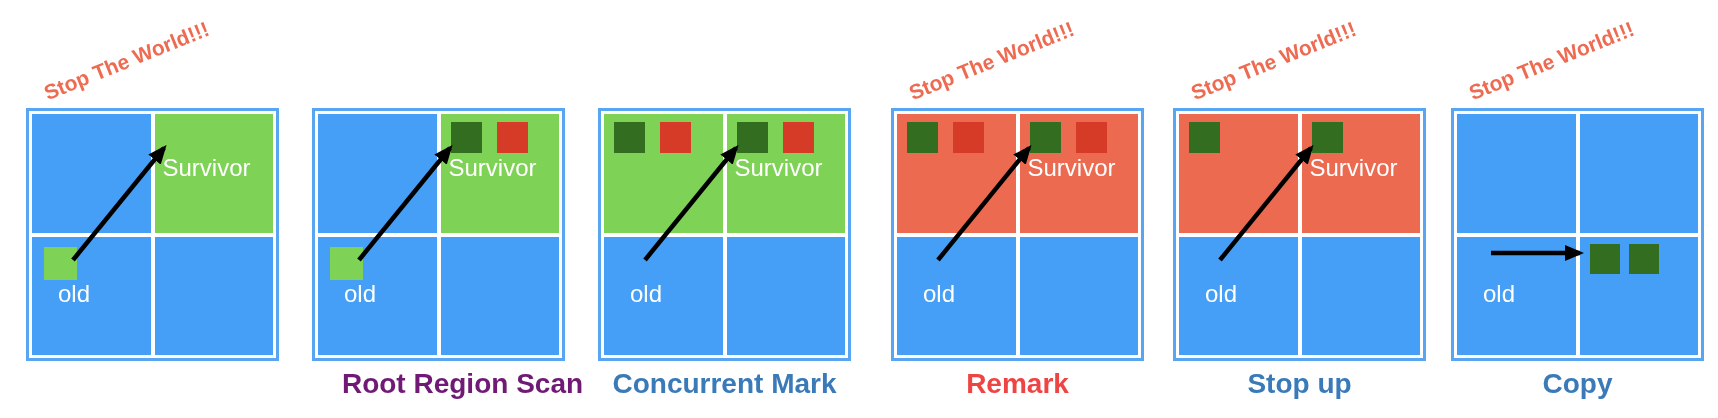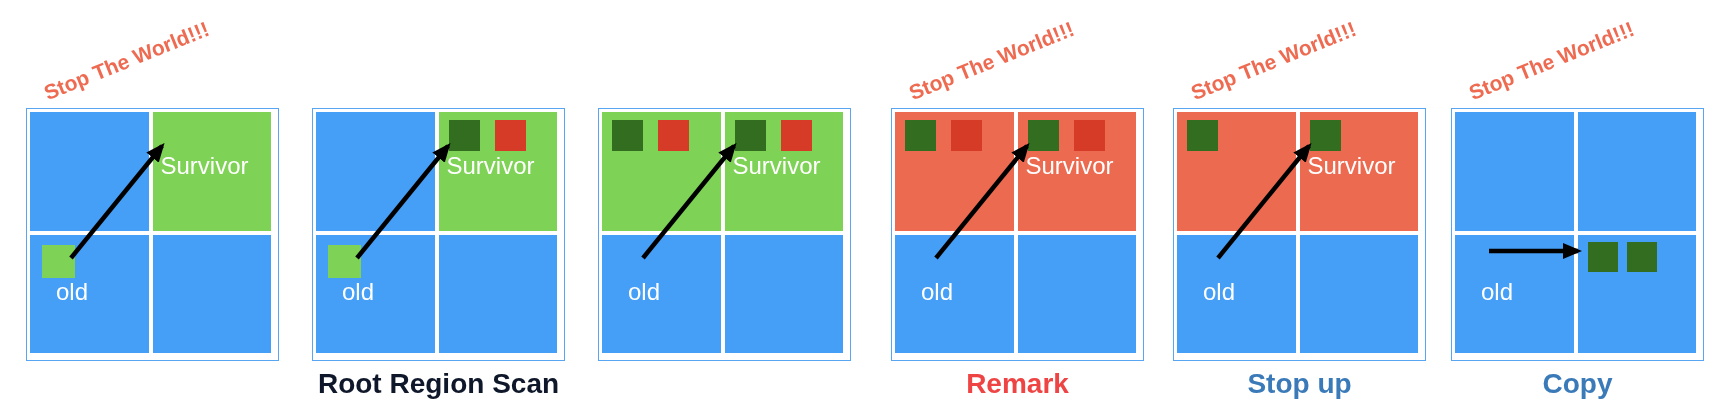--- a/index.html
+++ b/index.html
@@ -32,21 +32,21 @@
     transform: rotate(-22deg);
     transform-origin: left bottom;
   }
   .box {
     position: absolute;
     left: 0;
     top: 108px;
     width: 253px;
     height: 253px;
     background: #ffffff;
-    border: 1px solid #0f172a;
+    border: 3px solid #0f172a;
     padding: 3px;
   }
   .grid {
     position: relative;
     width: 241px;
     height: 241px;
     display: grid;
     grid-template-columns: 1fr 1fr;
     grid-template-rows: 1fr 1fr;
     gap: 4px;
@@ -142,21 +142,21 @@
         </div>
         <svg class="arrow-svg" viewBox="0 0 253 253">
           <defs>
             <marker id="ah1" markerUnits="userSpaceOnUse" markerWidth="20" markerHeight="16" refX="15" refY="8" orient="auto">
               <polygon points="0 0, 19 8, 0 16" fill="#000000"></polygon>
             </marker>
           </defs>
           <line x1="47" y1="152" x2="138" y2="40" stroke="#000000" stroke-width="4.5" marker-end="url(#ah1)"></line>
         </svg>
       </div>
-      <div class="panel-title" style="color: #0f172a;">Root Region Scan</div>
+      <div class="panel-title" style="color: #701a75; margin-left: 24px;">Root Region Scan</div>
     </div>
     <div class="panel" style="left: 598px;">
       <div class="box" style="border-color: rgb(88, 166, 242);">
         <div class="grid">
           <div class="cell" style="background: rgb(126, 210, 85);">
             <div class="sq pos0" style="background: rgb(51, 110, 32);"></div>
             <div class="sq pos1" style="background: rgb(214, 59, 40);"></div>
           </div>
           <div class="cell" style="background: rgb(126, 210, 85);">
             <div class="sq pos0" style="background: rgb(51, 110, 32);"></div>
@@ -170,20 +170,21 @@
         </div>
         <svg class="arrow-svg" viewBox="0 0 253 253">
           <defs>
             <marker id="ah2" markerUnits="userSpaceOnUse" markerWidth="20" markerHeight="16" refX="15" refY="8" orient="auto">
               <polygon points="0 0, 19 8, 0 16" fill="#000000"></polygon>
             </marker>
           </defs>
           <line x1="47" y1="152" x2="138" y2="40" stroke="#000000" stroke-width="4.5" marker-end="url(#ah2)"></line>
         </svg>
       </div>
+      <div class="panel-title" style="color: rgb(58, 122, 184);">Concurrent Mark</div>
     </div>
     <div class="panel" style="left: 891px;">
       <div class="stw" style="color: rgb(238, 107, 82);">Stop The World!!!</div>
       <div class="box" style="border-color: rgb(88, 166, 242);">
         <div class="grid">
           <div class="cell" style="background: rgb(236, 106, 80);">
             <div class="sq pos0" style="background: rgb(51, 110, 32);"></div>
             <div class="sq pos1" style="background: rgb(214, 59, 40);"></div>
           </div>
           <div class="cell" style="background: rgb(236, 106, 80);">

